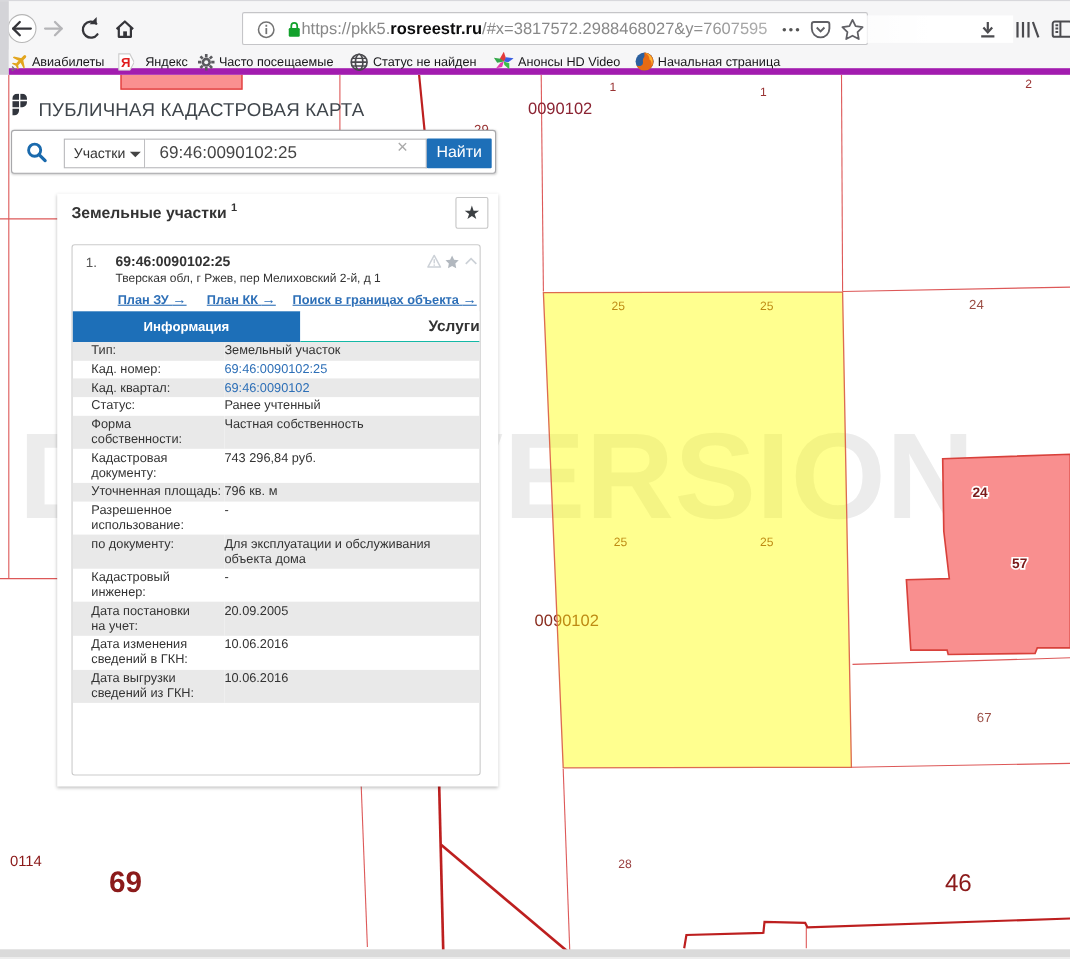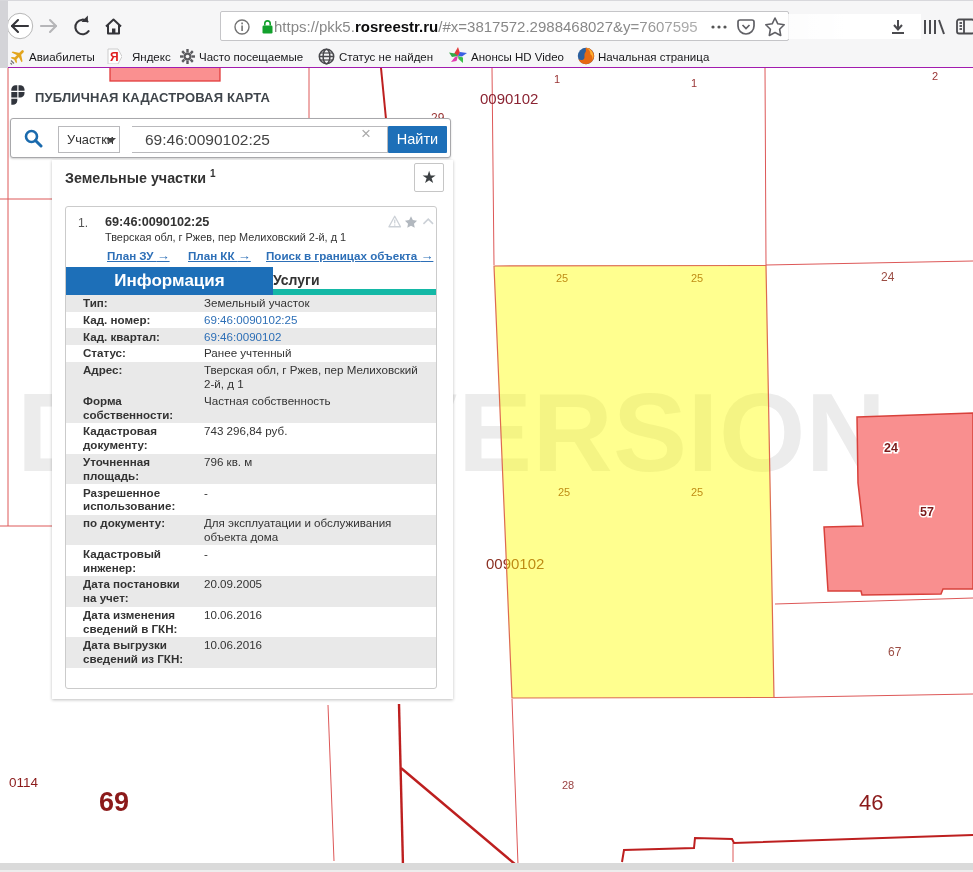--- a/index.html
+++ b/index.html
@@ -4,45 +4,45 @@
 *{margin:0;padding:0;box-sizing:border-box}
 html,body{width:973px;height:872px;overflow:hidden;background:#fff;font-family:"Liberation Sans",sans-serif}
 body{position:relative}
 .abs{position:absolute}
 #chrome{position:absolute;left:0;top:0;width:973px;height:67px;background:#f6f6f7;border-top:1px solid #d8d8dc}
 #leftstrip{position:absolute;left:0;top:0;width:8px;height:67px;background:#d4d4d8}
 #urlbar{position:absolute;left:220px;top:10px;width:569px;height:30px;background:#fff;border:1px solid #c5c5c8;border-radius:2px}
 .urltext{position:absolute;left:53px;top:6px;font-size:15px;color:#888;white-space:nowrap}
 .urltext b{color:#0c0c0d;font-weight:bold}
 #urlfade{position:absolute;left:400px;top:2px;width:300px;height:25px;background:linear-gradient(to right,rgba(255,255,255,0),#fff 75%)}
-#bmbar{position:absolute;left:8px;top:44px;width:965px;height:23px;background:#f6f6f7;border-bottom:1px solid #a21caf}
+#bmbar{position:absolute;left:8px;top:44px;width:965px;height:23px;background:#f6f6f7;border-bottom:6px solid #a21caf}
 .bm{position:absolute;top:6px;font-size:11.5px;color:#17171a;white-space:nowrap}
-#pkktitle{position:absolute;left:35px;top:90px;font-size:13px;font-weight:bold;color:#3f454b;letter-spacing:.15px;white-space:nowrap}
+#pkktitle{position:absolute;left:35px;top:90px;font-size:17px;font-weight:normal;color:#3f454b;letter-spacing:.15px;white-space:nowrap}
 #spanel{position:absolute;left:10px;top:118px;width:441px;height:40px;background:#fff;border:1px solid #a8a8ab;border-radius:3px;box-shadow:0 1px 2px rgba(0,0,0,.18)}
-#dd{position:absolute;left:47px;top:7px;width:62px;height:27px;border:1px solid #b9b9bc;background:#fff;font-size:12.8px;color:#333;line-height:25px;padding-left:8px}
+#dd{position:absolute;left:47px;top:7px;width:74px;height:27px;border:1px solid #b9b9bc;background:#fff;font-size:12.8px;color:#333;line-height:25px;padding-left:8px}
 #dd .caret{position:absolute;right:3px;top:11px;width:0;height:0;border-left:5px solid transparent;border-right:5px solid transparent;border-top:5px solid #444}
 #sinput{position:absolute;left:121px;top:7px;width:256px;height:27px;border:1px solid #b9b9bc;border-left:none;background:#fff;font-size:15.5px;color:#444;line-height:25px;padding-left:13px}
 #sclear{position:absolute;left:350px;top:5px;font-size:17px;color:#aaa}
 #sbtn{position:absolute;left:377px;top:7px;width:59px;height:27px;background:#1d6fb8;color:#fff;font-size:14.5px;text-align:center;line-height:27px;border-radius:1px}
-#rpanel{position:absolute;left:52px;top:160px;width:401px;height:539px;background:#fff;box-shadow:0 1px 3px rgba(0,0,0,.25)}
+#rpanel{position:absolute;left:52px;top:176px;width:401px;height:539px;background:#fff;box-shadow:0 1px 3px rgba(0,0,0,.25)}
 #rhdr{position:absolute;left:13px;top:8px;font-size:14.3px;font-weight:bold;color:#333}
 #rhdr sup{font-size:10px}
 #starbtn{position:absolute;left:362px;top:3px;width:30px;height:29px;border:1px solid #c6c6c6;border-radius:2px;background:#fff;text-align:center;font-size:17px;color:#3c4043;line-height:27px}
 #card{position:absolute;left:13px;top:46px;width:372px;height:483px;border:1px solid #cbcbcb;border-radius:3px;background:#fff;overflow:hidden}
 #cnum{position:absolute;left:12px;top:9px;font-size:12.2px;color:#555}
 #cid{position:absolute;left:39px;top:8px;font-size:12.7px;font-weight:bold;color:#333}
 #cicons{position:absolute;left:323px;top:6px;width:46px;color:#9a9a9a;font-size:13px}
 #caddr{position:absolute;left:39px;top:24px;font-size:10.9px;color:#333}
 .clink{position:absolute;top:41px;font-size:11.6px;color:#2d6fb7;text-decoration:underline;font-weight:bold;white-space:nowrap}
 #tabs{position:absolute;left:0px;top:60px;width:370px;height:28px}
-#tab1{position:absolute;left:0;top:0;width:207px;height:28px;background:#1d6fb8;color:#fff;font-size:17px;font-weight:bold;text-align:center;line-height:28px}
-#tab2{position:absolute;left:207px;top:0;width:163px;height:28px;background:#fff;color:#333;font-size:14px;font-weight:bold;text-align:left;line-height:27px;border-bottom:6px solid #14b8a6}
+#tab1{position:absolute;left:0;top:0;width:207px;height:28px;background:#1d6fb8;color:#fff;font-size:12px;font-weight:bold;text-align:center;line-height:28px}
+#tab2{position:absolute;left:207px;top:0;width:163px;height:28px;background:#fff;color:#333;font-size:14px;font-weight:bold;text-align:right;line-height:27px;border-bottom:1px solid #14b8a6}
 #ctable{position:absolute;left:0;top:88px;width:370px;border-collapse:collapse;font-size:11.6px;color:#333}
 #ctable td{vertical-align:top;line-height:13.9px;padding:1.4px 0}
-#ctable td.l{font-weight:bold;padding-left:17px;width:138px}
+#ctable td.l{font-weight:normal;padding-left:17px;width:138px}
 #ctable td.v{padding-right:16px}
 #ctable tr.g{background:#e9e9e9}
 #ctable a{color:#2d6fb7;text-decoration:none}
 #botstrip{position:absolute;left:0;top:863px;width:973px;height:9px;background:#dadada;border-bottom:2px solid #ededed}
 svg text{font-family:"Liberation Sans",sans-serif}
 </style></head>
 <body>
 
 <svg id="map" class="abs" style="left:0;top:67px" width="973" height="805" viewBox="0 0 973 805">
 <rect x="0" y="0" width="973" height="805" fill="#ffffff"></rect>
@@ -272,24 +272,20 @@
           </tr>
    <tr class="g">
             <td class="l">Кад. квартал:</td>
             <td class="v"><a>69:46:0090102</a></td>
           </tr>
    <tr>
             <td class="l">Статус:</td>
             <td class="v">Ранее учтенный</td>
           </tr>
    <tr class="g">
-            <td class="l">Адрес:</td>
-            <td class="v">Тверская обл, г Ржев, пер Мелиховский 2‑й, д 1</td>
-          </tr>
-   <tr class="g">
             <td class="l">Форма собственности:</td>
             <td class="v">Частная собственность</td>
           </tr>
    <tr>
             <td class="l">Кадастровая документу:</td>
             <td class="v">743 296,84 руб.</td>
           </tr>
    <tr class="g">
             <td class="l">Уточненная площадь:</td>
             <td class="v">796 кв. м</td>

